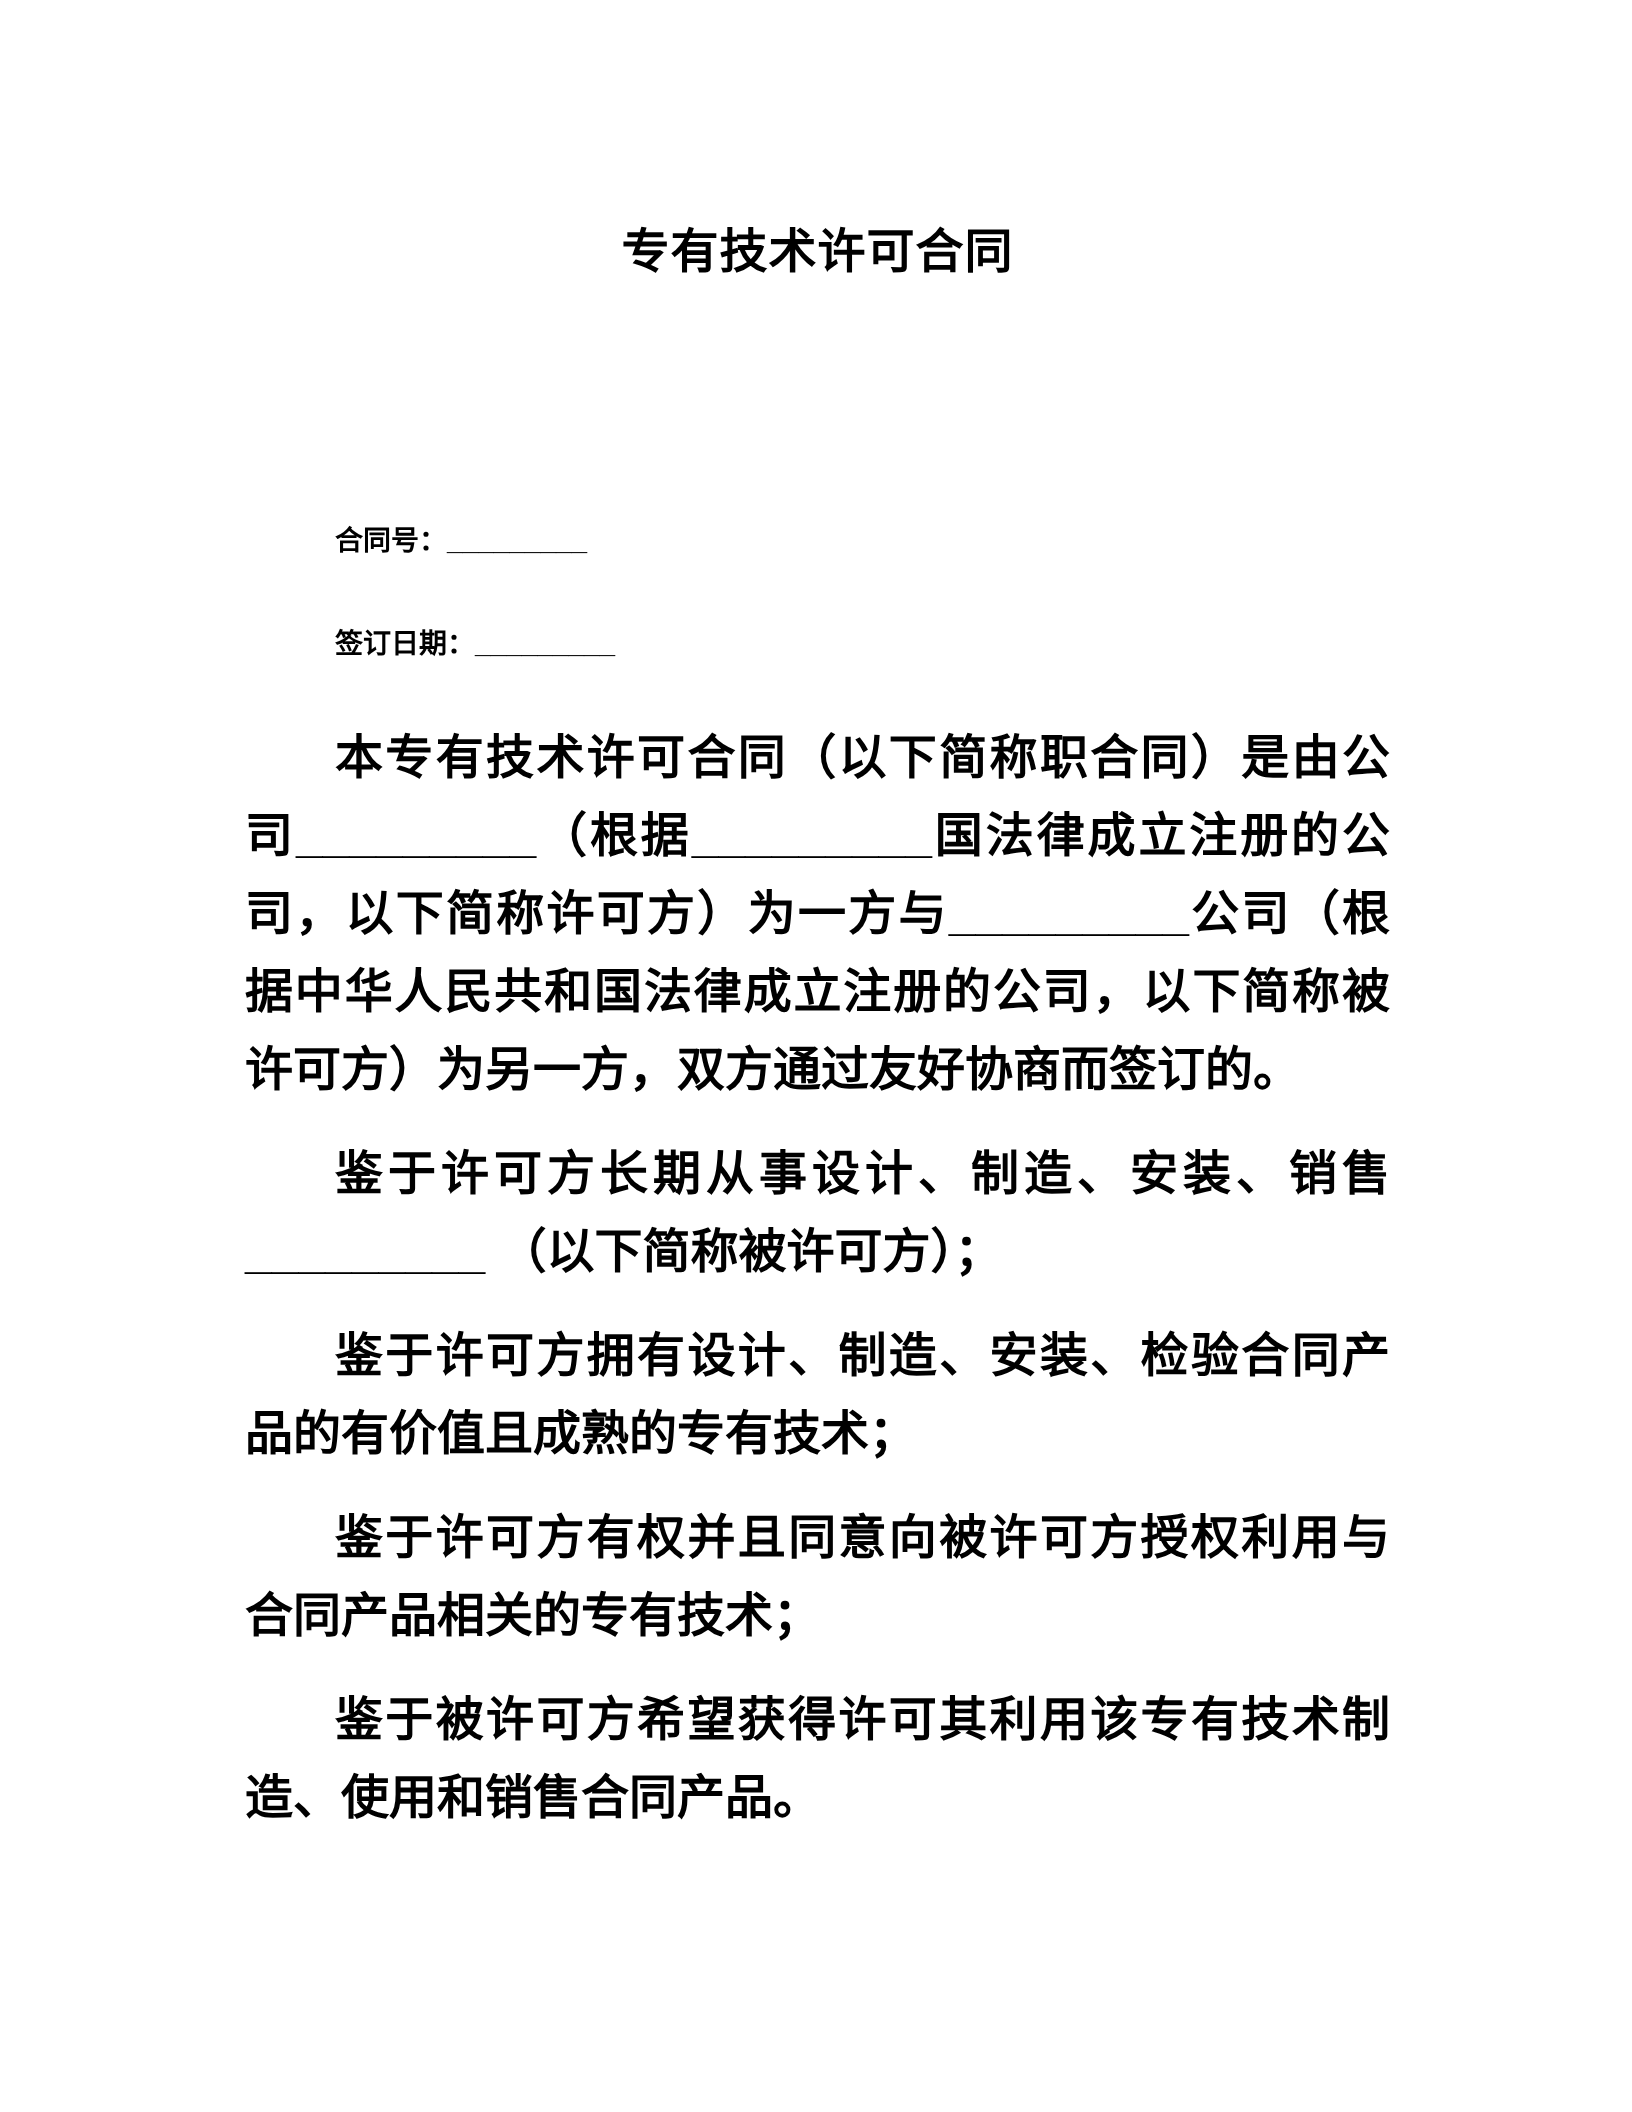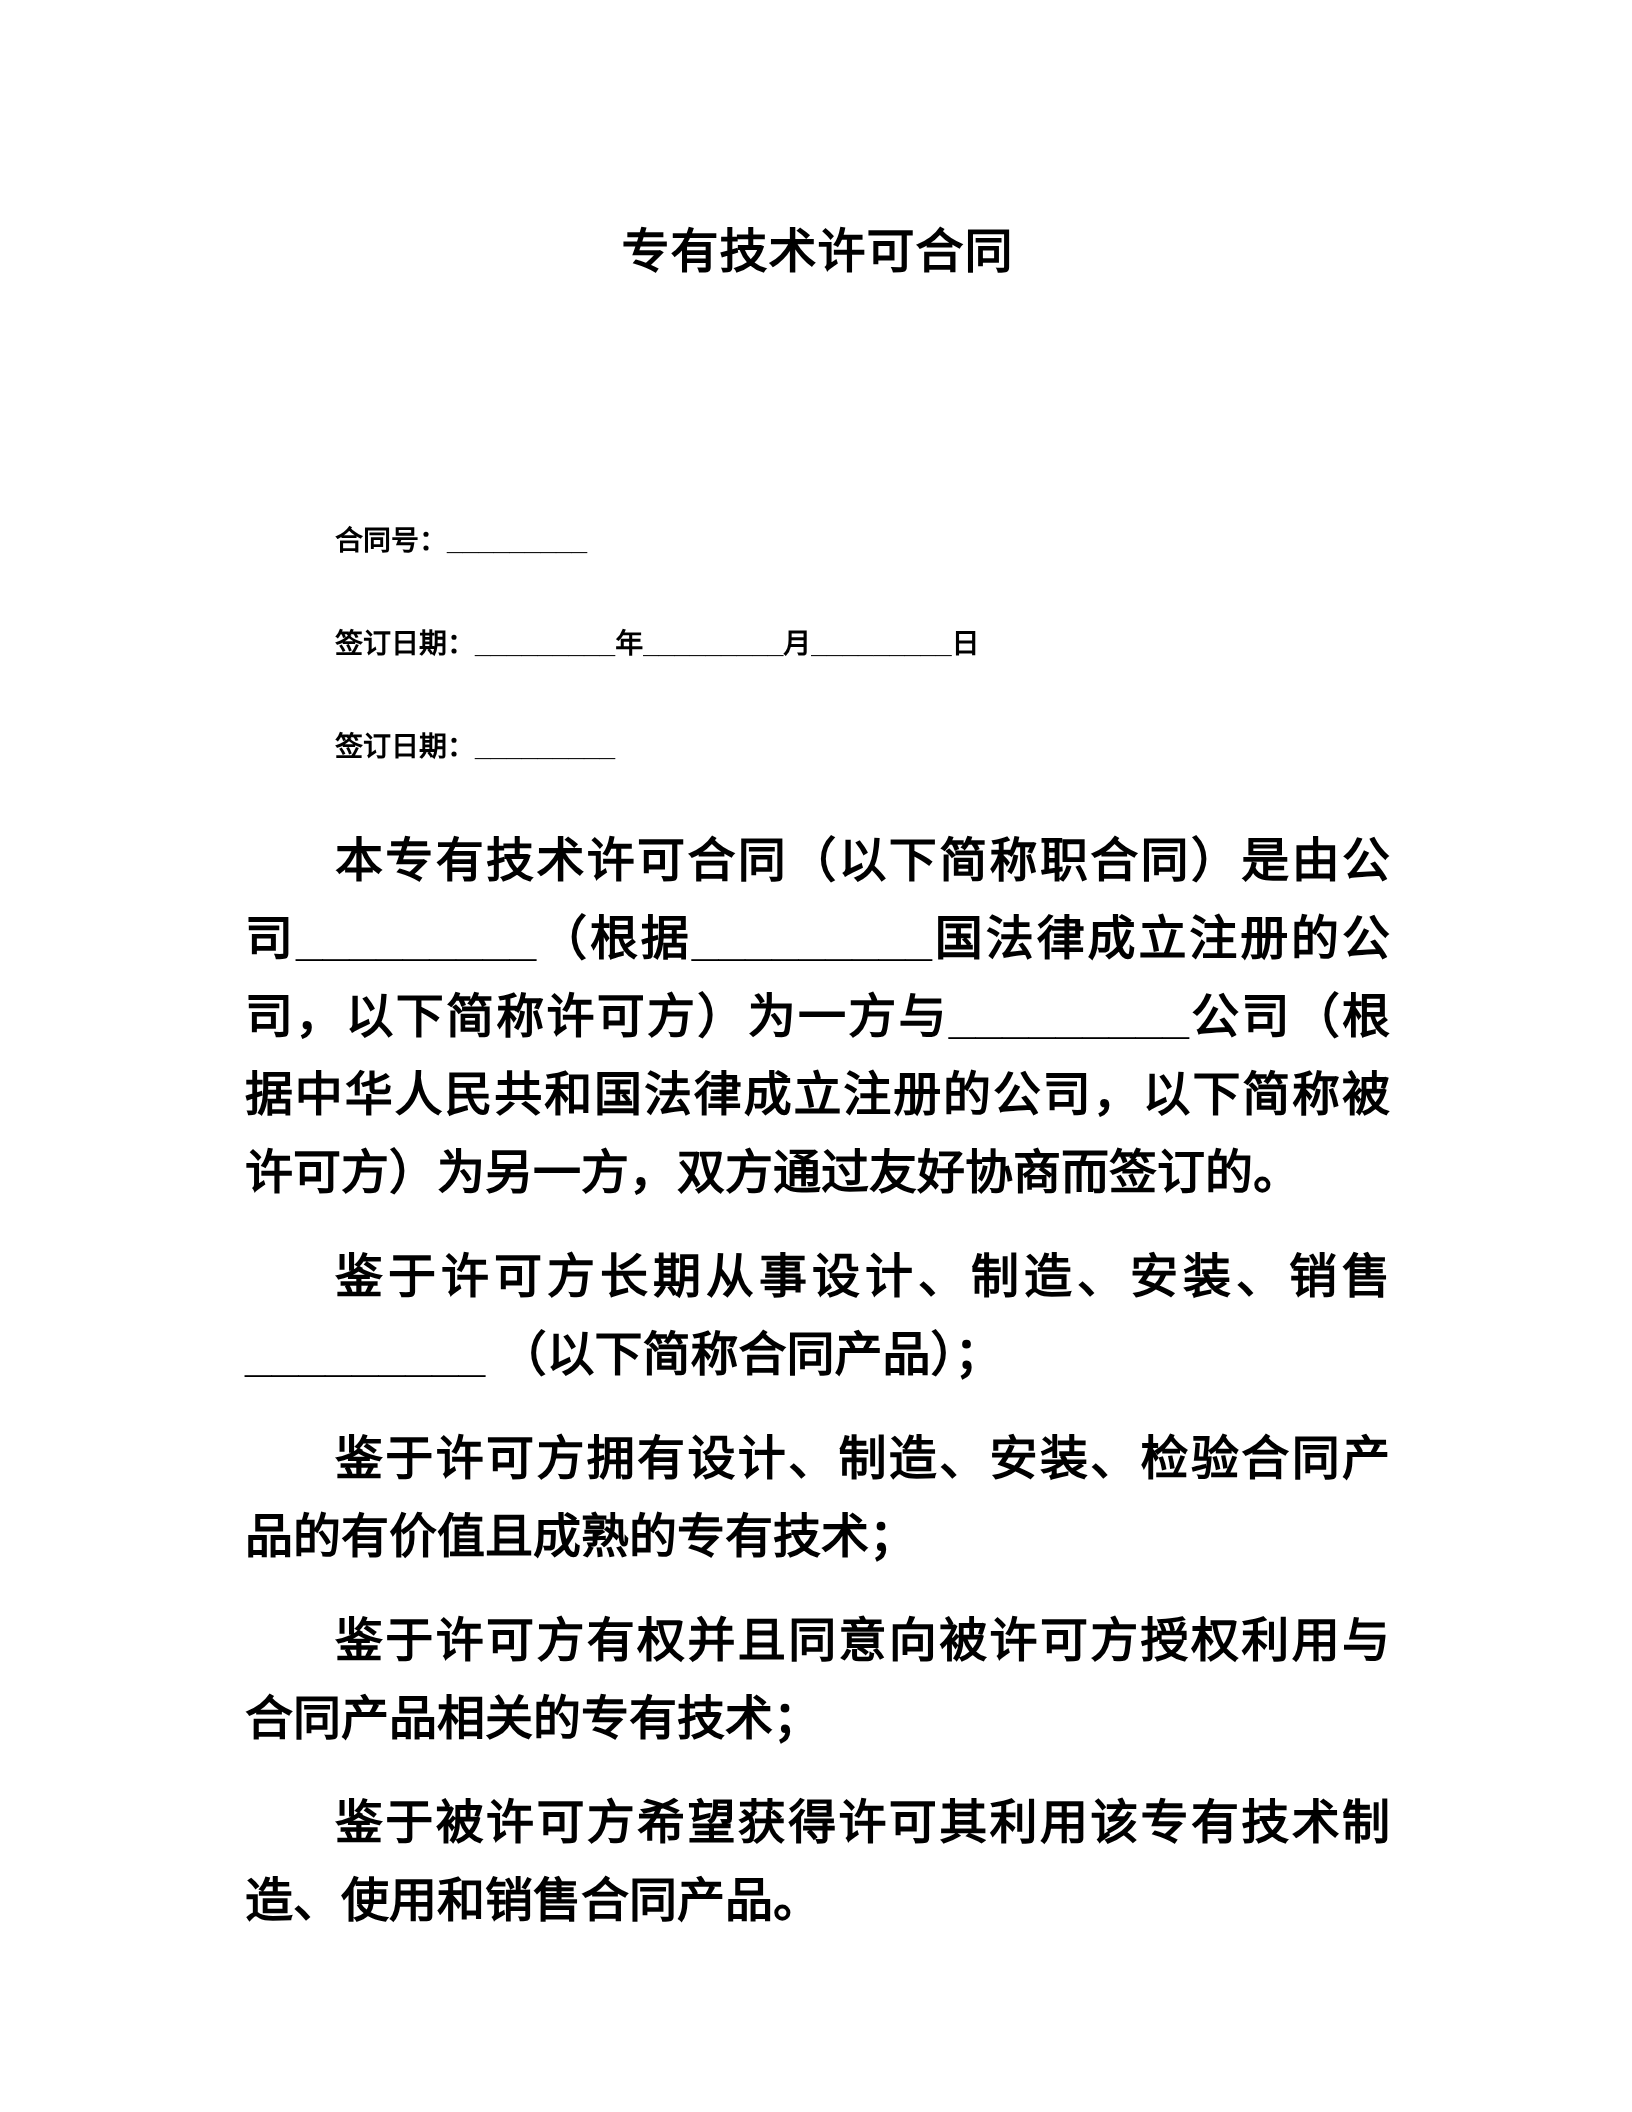--- a/index.html
+++ b/index.html
@@ -57,27 +57,26 @@
 <body>
 
 <div class="page">
 
   <h1 class="title">专有技术许可合同</h1>
 
   <div class="meta">
 
     <p><span>合同号：</span><span class="blank">_________</span></p>
 
-    <p><span>签订日期：</span><span class="blank">_________</span><span class="unit">年</span><span class="blank">_________</span><span class="unit">月</span><span class="blank">_________</span><span class="unit">日</span></p>
 
     <p><span>签订日期：</span><span class="blank">_________</span></p>
 
   </div>
 
   <div class="body">
     <p class="para">本专有技术许可合同（以下简称职合同）是由公司_________（根据_________国法律成立注册的公司，以下简称许可方）为一方与_________公司（根据中华人民共和国法律成立注册的公司，以下简称被许可方）为另一方，双方通过友好协商而签订的。</p>
-    <p class="para">鉴于许可方长期从事设计、制造、安装、销售_________ （以下简称合同产品）；</p>
+    <p class="para">鉴于许可方长期从事设计、制造、安装、销售_________ （以下简称被许可方）；</p>
     <p class="para">鉴于许可方拥有设计、制造、安装、检验合同产品的有价值且成熟的专有技术；</p>
     <p class="para">鉴于许可方有权并且同意向被许可方授权利用与合同产品相关的专有技术；</p>
     <p class="para">鉴于被许可方希望获得许可其利用该专有技术制造、使用和销售合同产品。</p>
   </div>
 
 </div>
 
 </body></html>

